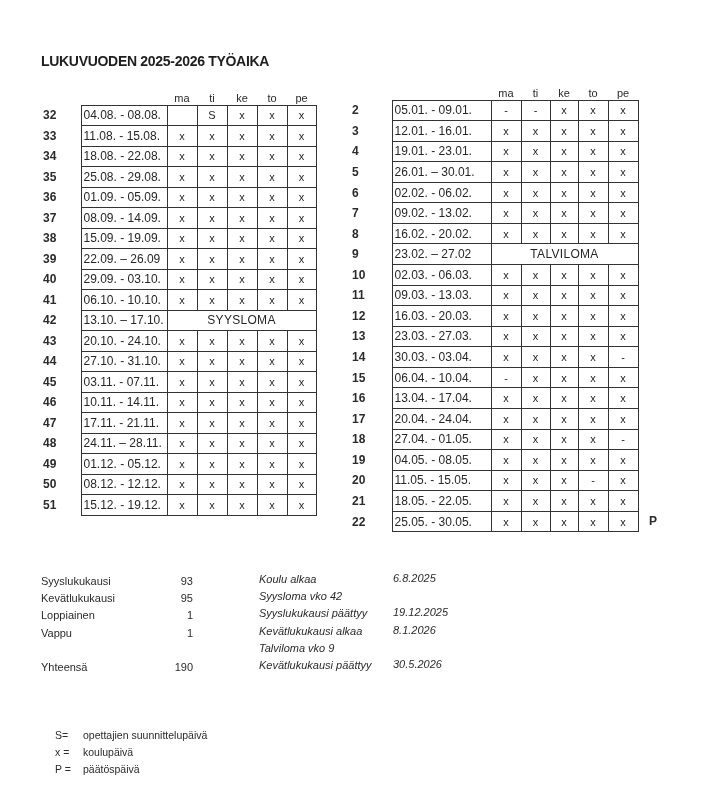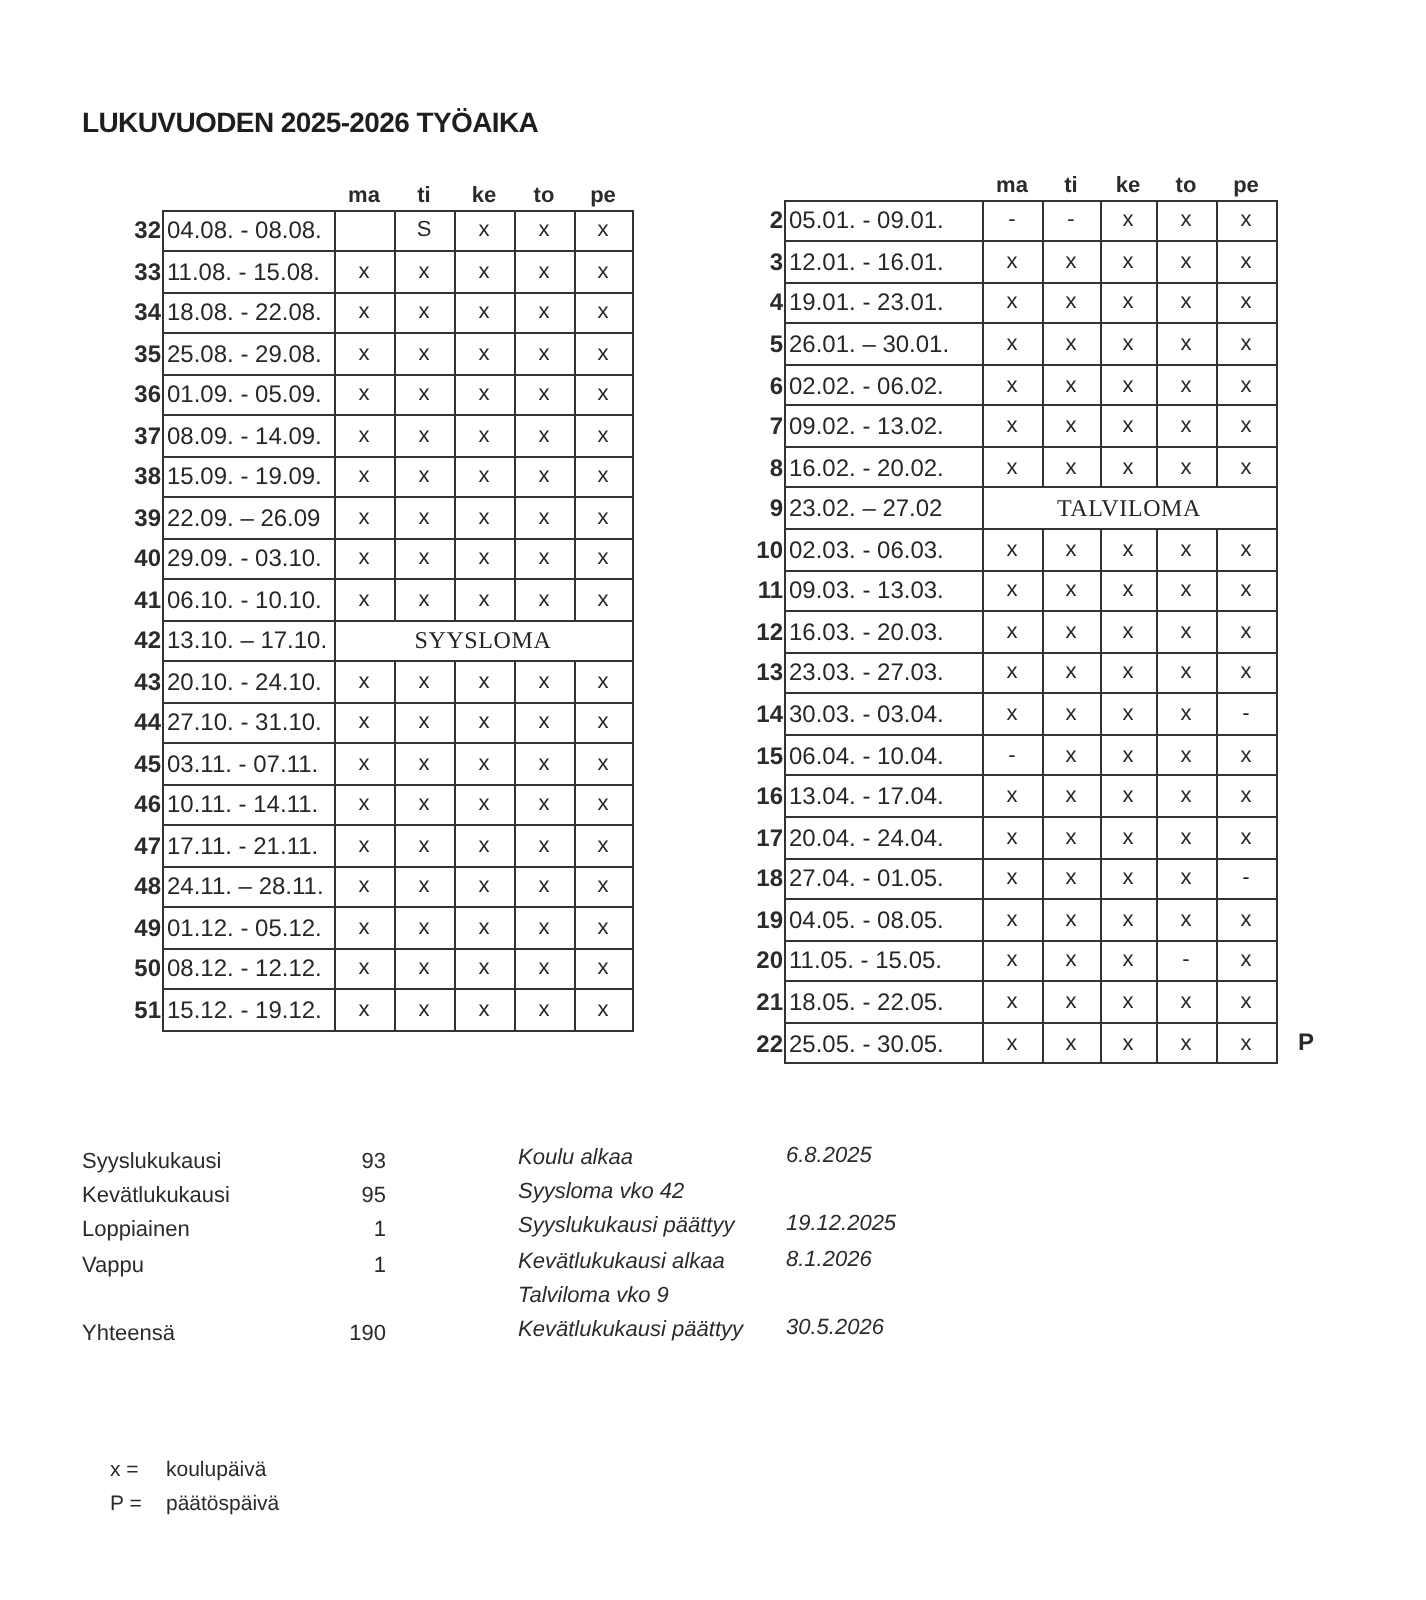--- a/index.html
+++ b/index.html
@@ -16,32 +16,32 @@
   .sched { position: absolute; }
   .sched.left  { left: 43px;  top: 91px; }
   .sched.right { left: 352px; top: 87px; }
   .sched table {
     border-collapse: collapse; table-layout: fixed;
     font-size: 12px; color: #262626;
   }
   .sched.left table  { width: 273px; }
   .sched.right table { width: 286px; }
   .sched th {
-    font-weight: bold; font-size: 11px; padding: 0; text-align: center;
+    font-weight: normal; font-size: 11px; padding: 0; text-align: center;
     color: #2a2a2a; border: none;
   }
   .sched.left thead tr  { height: 14px; }
   .sched.right thead tr { height: 13px; }
   .sched.left tbody tr  { height: 20.5px; }
   .sched.right tbody tr { height: 20.57px; }
   .sched td { padding: 0; vertical-align: middle; white-space: nowrap; overflow: hidden; }
-  td.wk { font-weight: bold; text-align: right; border: none; font-size: 12px; color: #2b2b2b; }
+  td.wk { font-weight: bold; text-align: left; border: none; font-size: 12px; color: #2b2b2b; }
   td.dt { border: 1px solid #333; padding-left: 2px; text-align: left; }
   td.dy { border: 1px solid #333; text-align: center; font-size: 11px; }
-  td.hol { border: 1px solid #333; text-align: center; font-size: 12px; letter-spacing: 0.3px; font-family: Liberation Serif, serif; }
+  td.hol { border: 1px solid #333; text-align: center; font-size: 12px; letter-spacing: 0.3px; }
   .p-marker {
     position: absolute; left: 649px; top: 514px;
     font-size: 12px; font-weight: bold; color: #2a2a2a;
   }
   .summary { position: absolute; font-size: 11px; color: #2a2a2a; }
   .summary .row { height: 17.2px; line-height: 17.2px; position: relative; white-space: nowrap; }
   .summary.totals { left: 41px; top: 573px; width: 152px; }
   .summary.totals .val { position: absolute; right: 0; top: 0; }
   .summary.dates { left: 259px; top: 571px; width: 220px; font-style: italic; }
   .summary.dates .val { position: absolute; left: 134px; top: -1px; }
@@ -482,15 +482,16 @@
 <div class="summary dates">
     <div class="row"><span class="lab">Koulu alkaa</span><span class="val">6.8.2025</span></div>
     <div class="row"><span class="lab">Syysloma vko 42</span><span class="val"></span></div>
     <div class="row"><span class="lab">Syyslukukausi päättyy</span><span class="val">19.12.2025</span></div>
     <div class="row"><span class="lab">Kevätlukukausi alkaa</span><span class="val">8.1.2026</span></div>
     <div class="row"><span class="lab">Talviloma vko 9</span><span class="val"></span></div>
     <div class="row"><span class="lab">Kevätlukukausi päättyy</span><span class="val">30.5.2026</span></div>
   </div>
 
 <div class="legend">
+  <div class="row"><span class="key">S=</span><span>opettajien suunnittelupäivä</span></div>
   <div class="row"><span class="key">x =</span><span>koulupäivä</span></div>
   <div class="row"><span class="key">P =</span><span>päätöspäivä</span></div>
 </div>
 
 </body></html>

